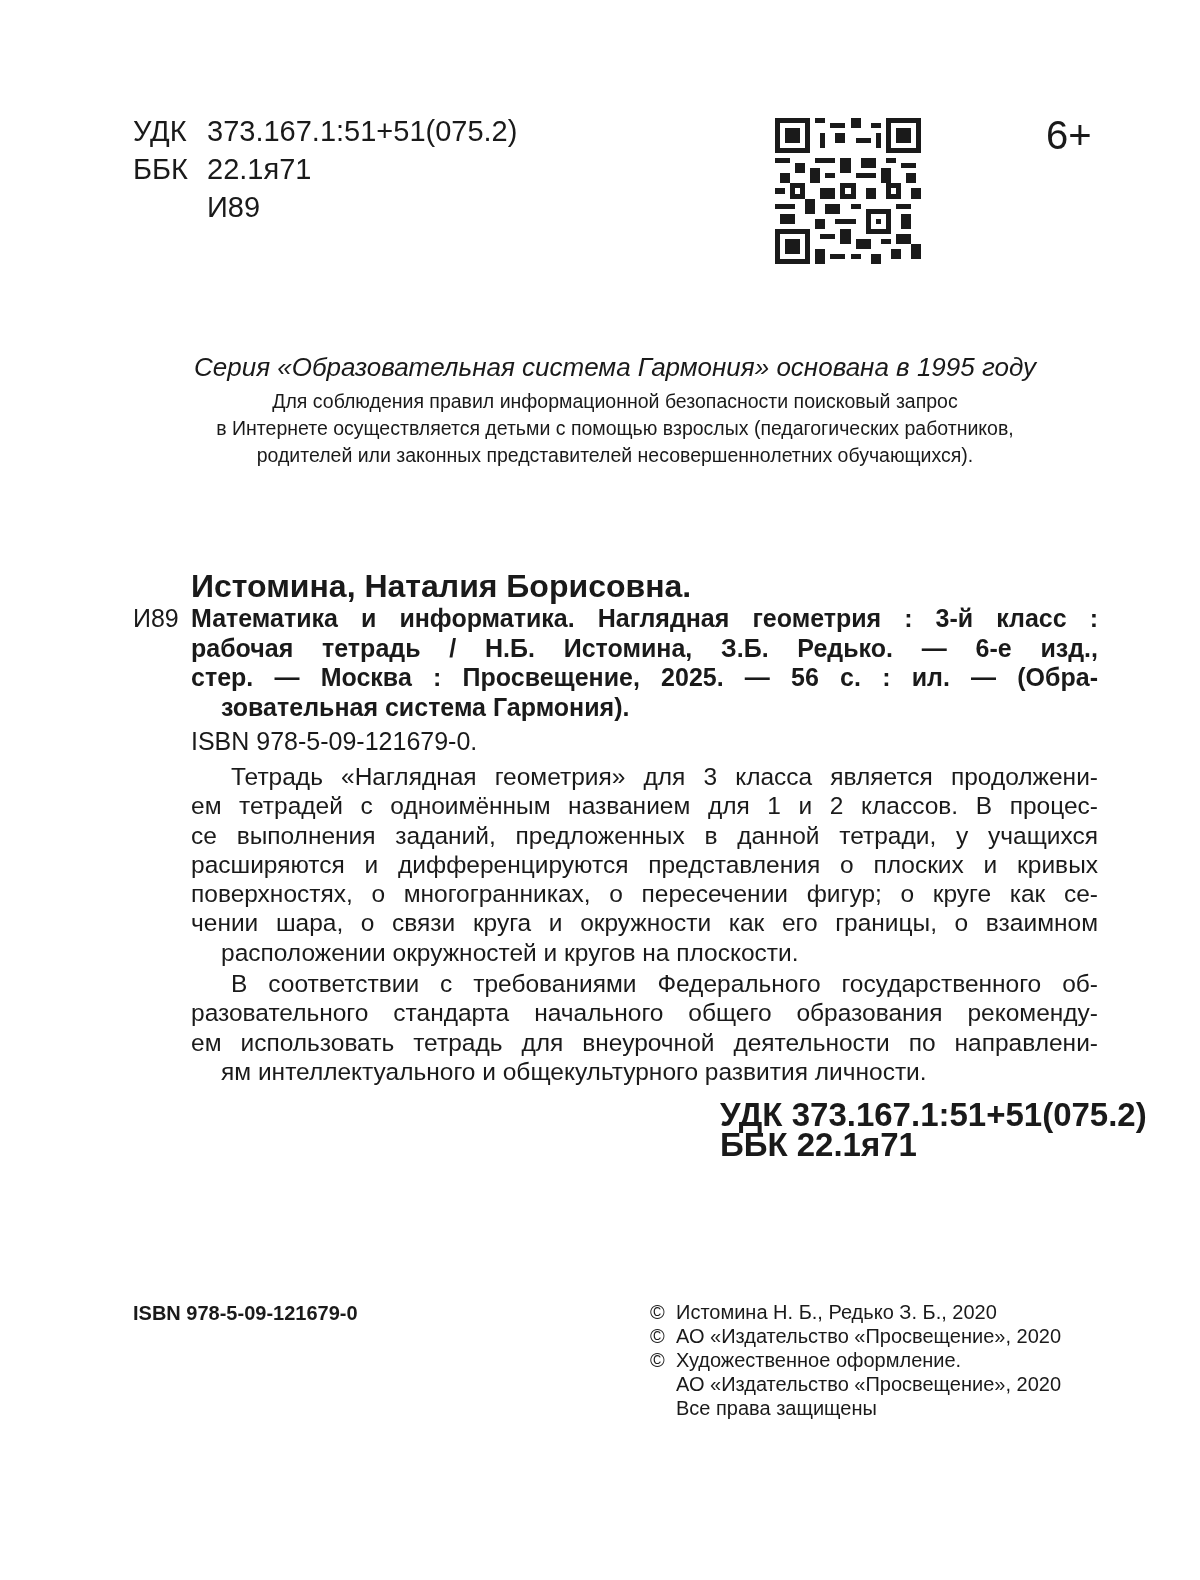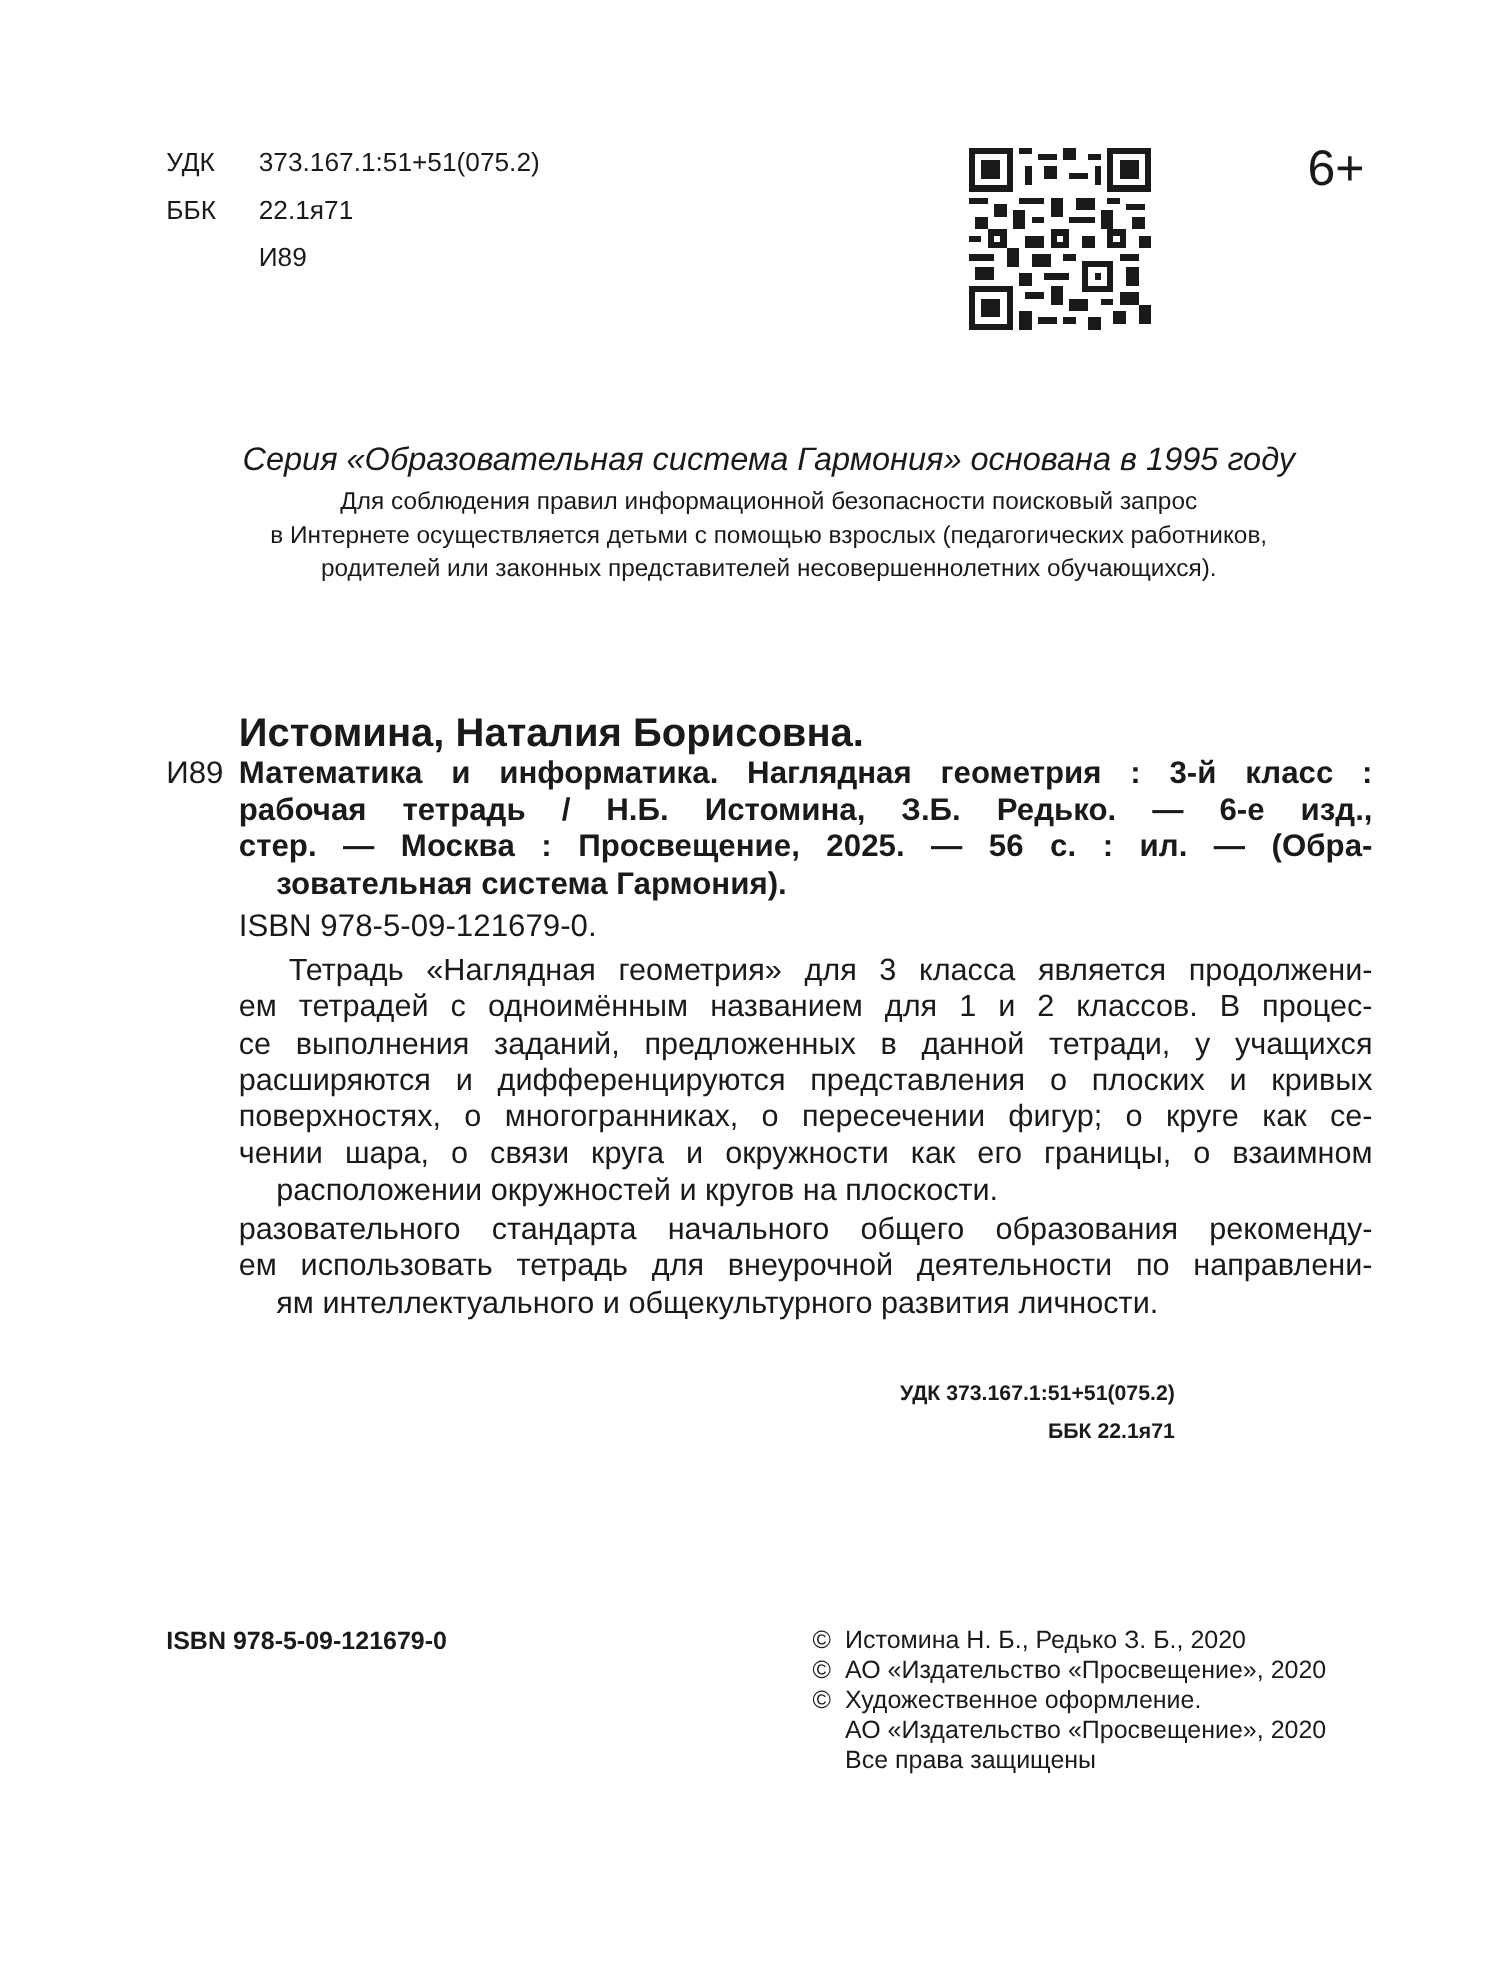--- a/index.html
+++ b/index.html
@@ -2,39 +2,39 @@
 <html><head>
   <meta charset="utf-8">
   <style>
     html, body { margin: 0; padding: 0; }
     body {
       width: 1200px; height: 1580px; background: #ffffff; position: relative;
       color: #1a1a1a; font-family: "Liberation Sans", "DejaVu Sans", sans-serif;
       overflow: hidden;
     }
     .abs { position: absolute; }
-    .codes { left: 133px; top: 112px; font-size: 21px; line-height: 38px; }
+    .codes { left: 133px; top: 112px; font-size: 29px; line-height: 38px; }
     .codes .row { display: flex; white-space: nowrap; }
     .codes .lbl { width: 74px; }
     .qr { left: 775px; top: 118px; width: 146px; height: 146px; }
     .age { left: 1046px; top: 112px; font-size: 40px; line-height: 46px; }
     .series { left: 0; width: 1230px; top: 350px; text-align: center; font-style: italic; font-size: 26px; line-height: 34px; }
     .notice { left: 0; width: 1230px; top: 388px; text-align: center; font-size: 19.5px; line-height: 27px; }
     .notice div { white-space: nowrap; }
     .bib { left: 133px; top: 568px; width: 965px; }
     .author { margin-left: 58px; font-weight: bold; font-size: 32px; line-height: 36px; }
     .entry { display: flex; font-size: 25px; line-height: 29.5px; }
     .entry .code { width: 58px; flex: none; }
     .entry .body { text-align: justify; text-align-last: left; font-weight: bold; }
     .line { display: block; text-align: justify; text-align-last: justify; white-space: nowrap; }
     .line.last { text-align-last: left; margin-left: 30px; }
     .isbn-line { margin-left: 58px; font-size: 25px; line-height: 38px; }
     .para { margin-left: 58px; font-size: 24.5px; line-height: 29.3px; margin-top: 2px; }
     .para .first { text-indent: 40px; }
-    .udk-bottom { left: 720px; top: 1100px; font-weight: bold; font-size: 17px; line-height: 29.5px; text-align: right; }
+    .udk-bottom { left: 720px; top: 1100px; font-weight: bold; font-size: 33px; line-height: 29.5px; }
     .isbn-bottom { left: 133px; top: 1302px; font-weight: bold; font-size: 20px; }
     .copyright { left: 650px; top: 1300px; font-size: 20px; line-height: 24px; }
     .copyright .r { display: flex; white-space: nowrap; }
     .copyright .sym { width: 26px; }
   </style>
 </head>
 <body>
 
 <div class="abs codes">
   <div class="row">
@@ -148,20 +148,21 @@
   <div class="para" style="width:907px">
     <span class="line first">Тетрадь «Наглядная геометрия» для 3 класса является продолжени-</span>
     <span class="line">ем тетрадей с одноимённым названием для 1 и 2 классов. В процес-</span>
     <span class="line">се выполнения заданий, предложенных в данной тетради, у учащихся</span>
     <span class="line">расширяются и дифференцируются представления о плоских и кривых</span>
     <span class="line">поверхностях, о многогранниках, о пересечении фигур; о круге как се-</span>
     <span class="line">чении шара, о связи круга и окружности как его границы, о взаимном</span>
     <span class="line last">расположении окружностей и кругов на плоскости.</span>
   </div>
   <div class="para" style="width:907px">
+    <span class="line first">В соответствии с требованиями Федерального государственного об-</span>
     <span class="line">разовательного стандарта начального общего образования рекоменду-</span>
     <span class="line">ем использовать тетрадь для внеурочной деятельности по направлени-</span>
     <span class="line last">ям интеллектуального и общекультурного развития личности.</span>
   </div>
 </div>
 
 <div class="abs udk-bottom">
   <div>УДК 373.167.1:51+51(075.2)</div>
   <div>ББК 22.1я71</div>
 </div>

